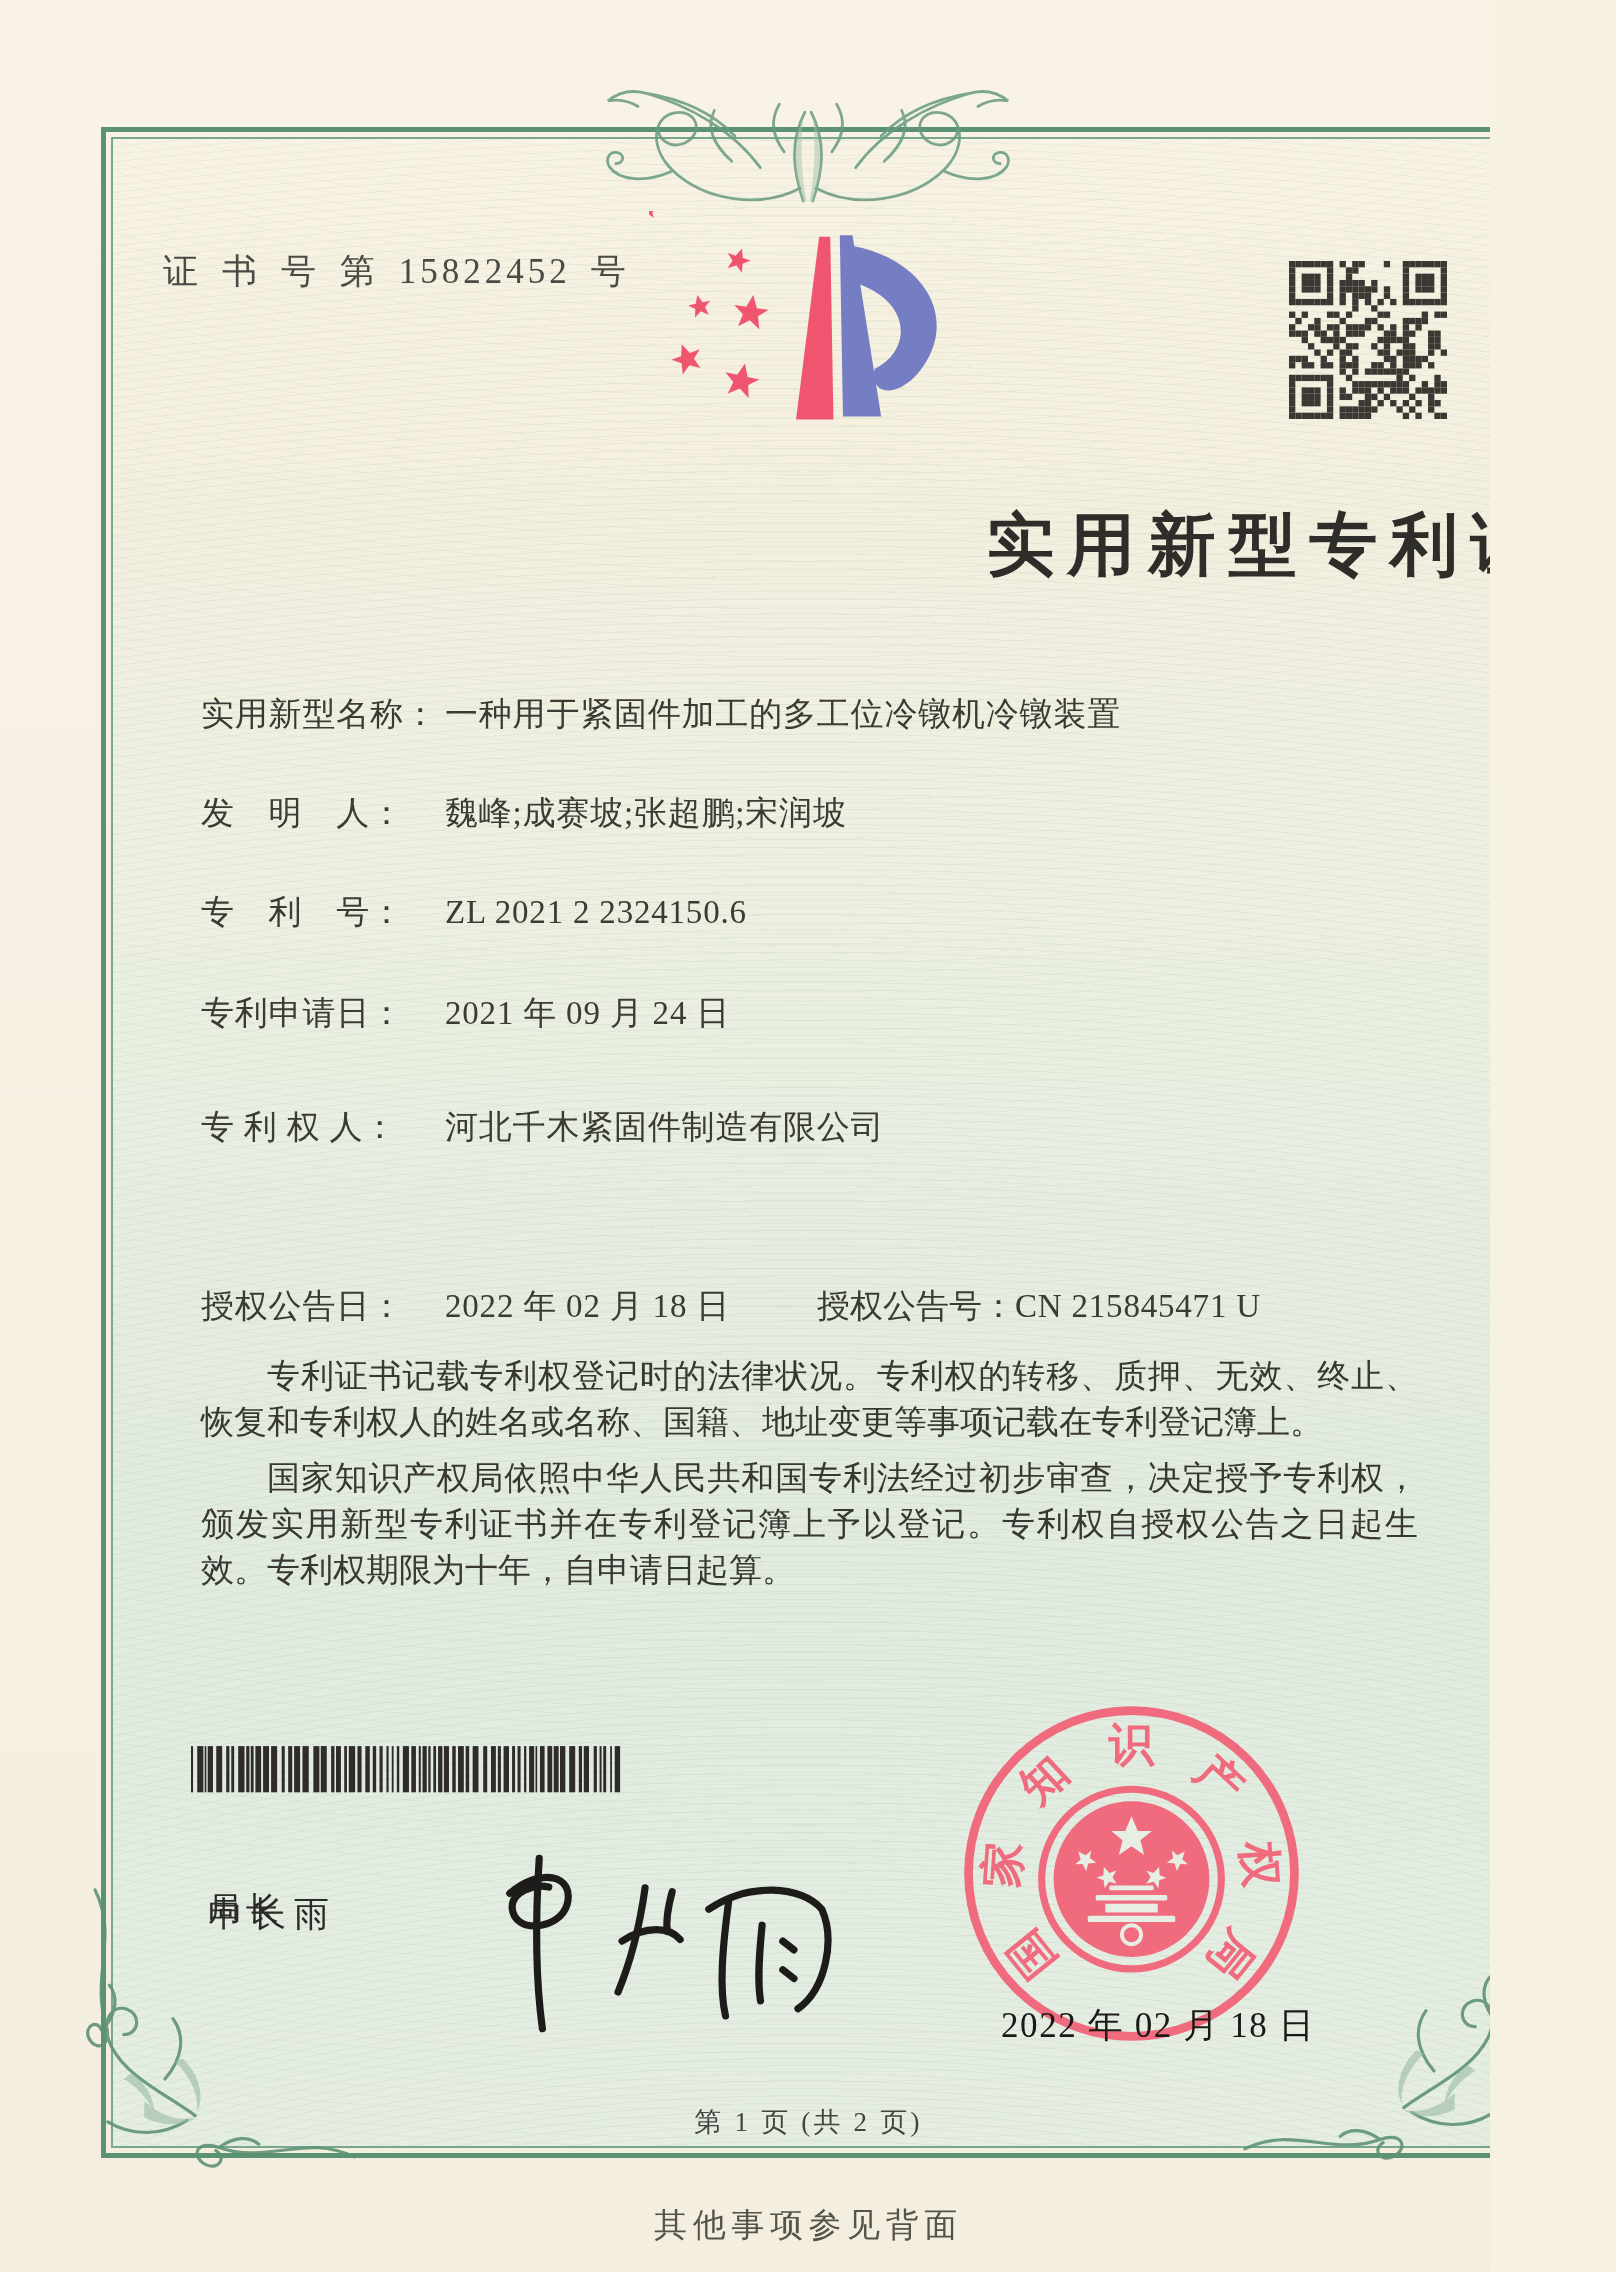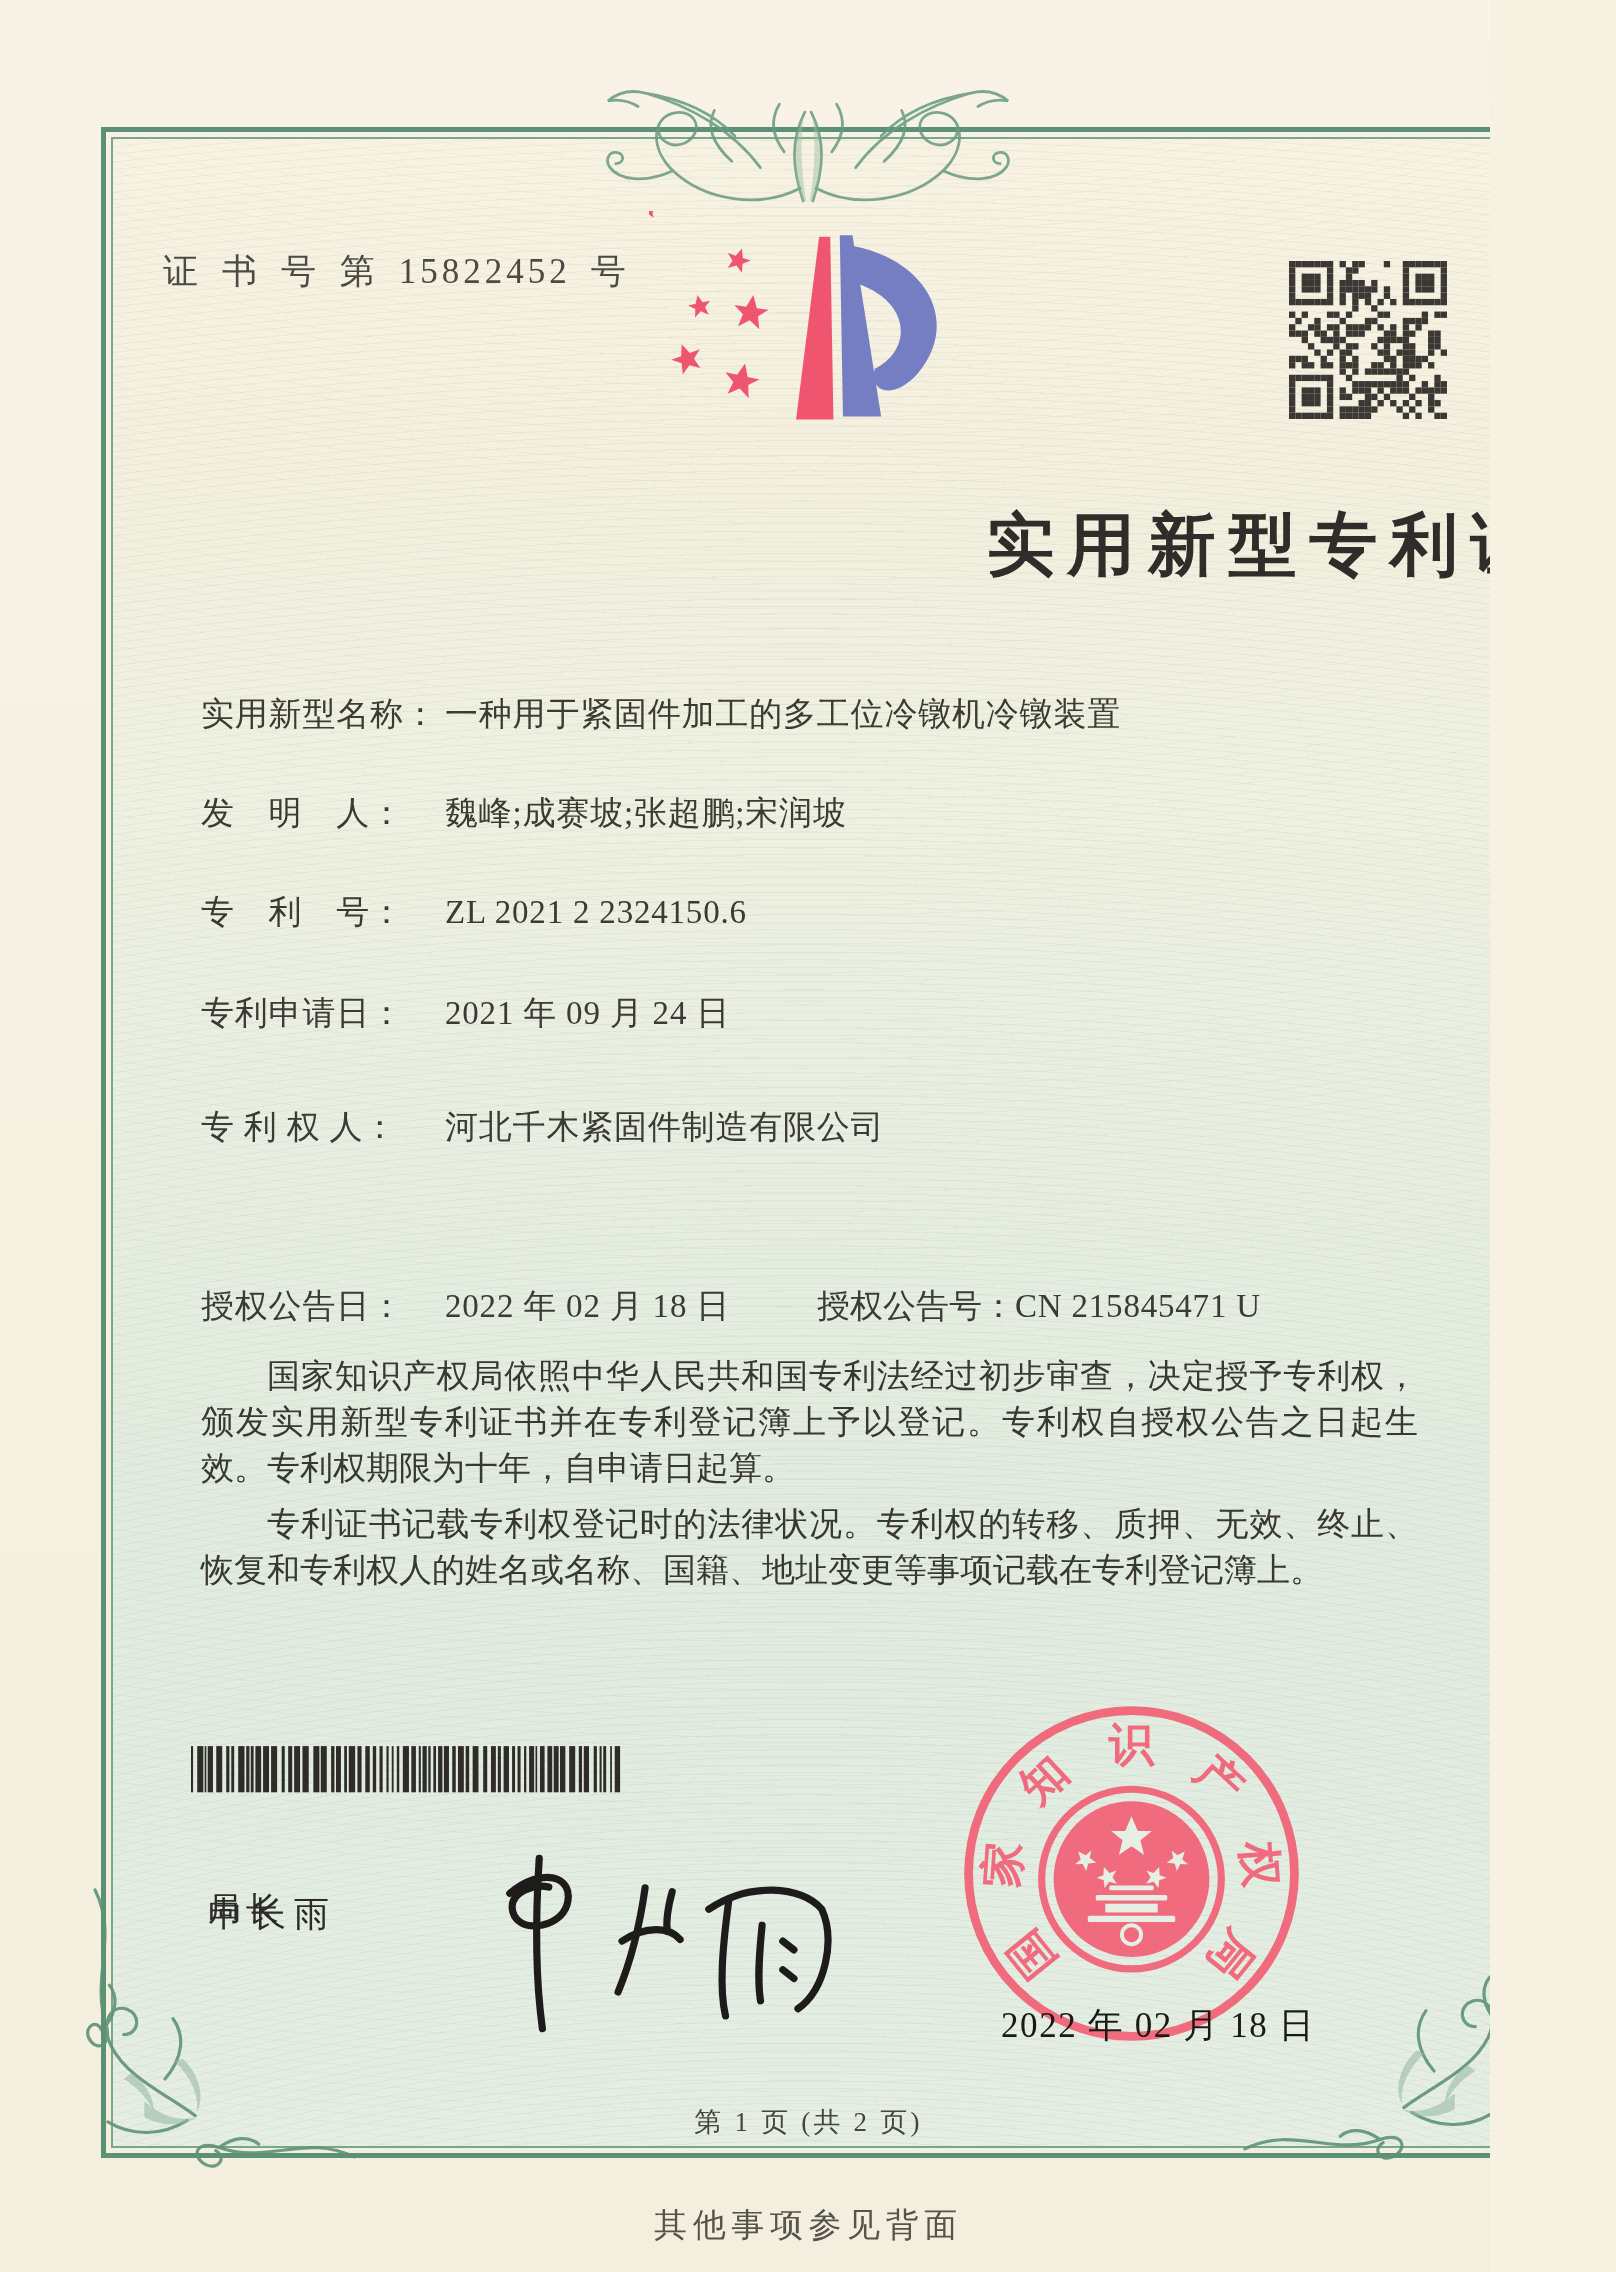--- a/index.html
+++ b/index.html
@@ -438,22 +438,22 @@
   </div>
 
   <div class="row" style="top:1284px;">
     <span class="lab">授权公告日：</span><span class="val">2022 年 02 月 18 日</span>
     <span class="g2">
       <span>授权公告号：</span><span class="val">CN 215845471 U</span>
     </span>
   </div>
 
   <div class="paras">
+    <p>专利证书记载专利权登记时的法律状况。专利权的转移、质押、无效、终止、恢复和专利权人的姓名或名称、国籍、地址变更等事项记载在专利登记簿上。</p>
     <p>国家知识产权局依照中华人民共和国专利法经过初步审查，决定授予专利权，颁发实用新型专利证书并在专利登记簿上予以登记。专利权自授权公告之日起生效。专利权期限为十年，自申请日起算。</p>
-    <p>专利证书记载专利权登记时的法律状况。专利权的转移、质押、无效、终止、恢复和专利权人的姓名或名称、国籍、地址变更等事项记载在专利登记簿上。</p>
   </div>
 
   <svg id="barcode" style="left:191px;top:1746px;" width="430" height="48" viewBox="0 0 540 60">
       <rect x="0" y="0" width="2.579699171045655" height="58" fill="#2e2b28"></rect>
       <rect x="7.832674994288327" y="0" width="7.686214986111137" height="58" fill="#2e2b28"></rect>
       <rect x="17.18034365781599" y="0" width="2.0692751193741685" height="58" fill="#2e2b28"></rect>
       <rect x="20.97981726842924" y="0" width="6.5947230069873495" height="58" fill="#2e2b28"></rect>
       <rect x="31.706724102705124" y="0" width="7.484780317863812" height="58" fill="#2e2b28"></rect>
       <rect x="44.21860617339546" y="0" width="3.9988796738902477" height="58" fill="#2e2b28"></rect>
       <rect x="50.59549515233165" y="0" width="3.6031865429148016" height="58" fill="#2e2b28"></rect>

